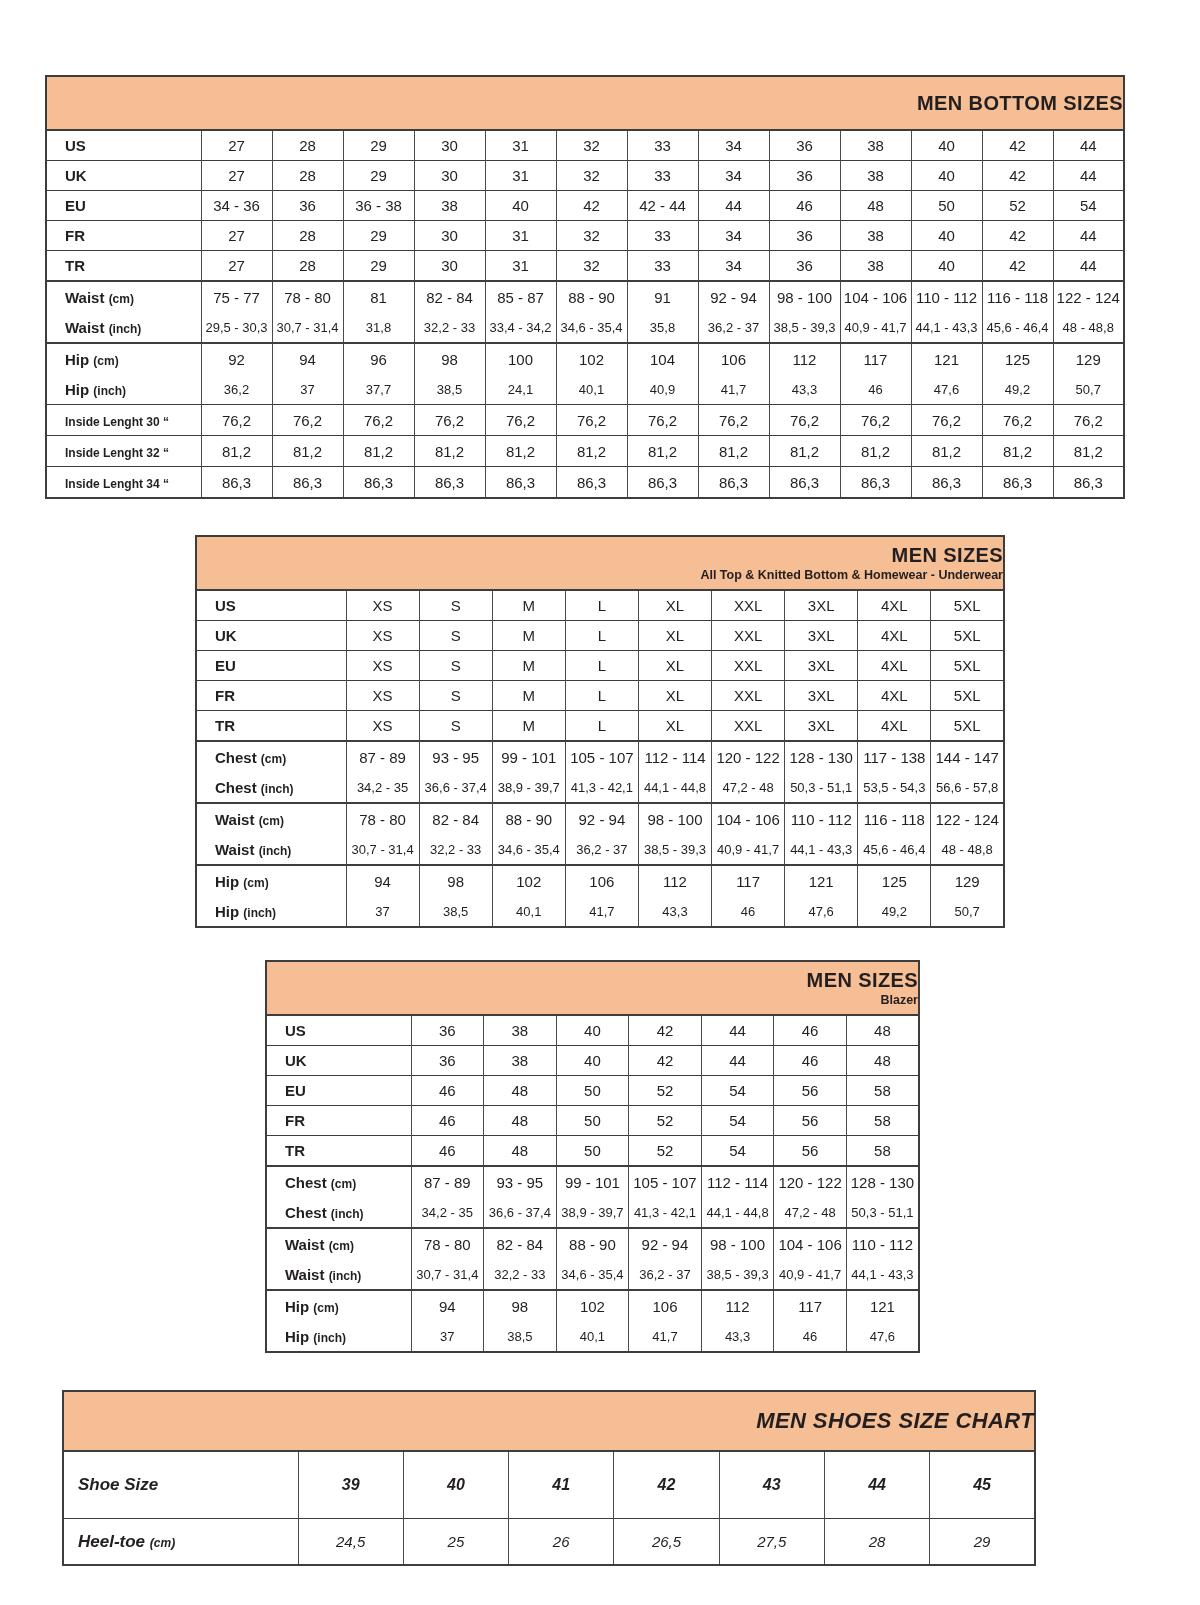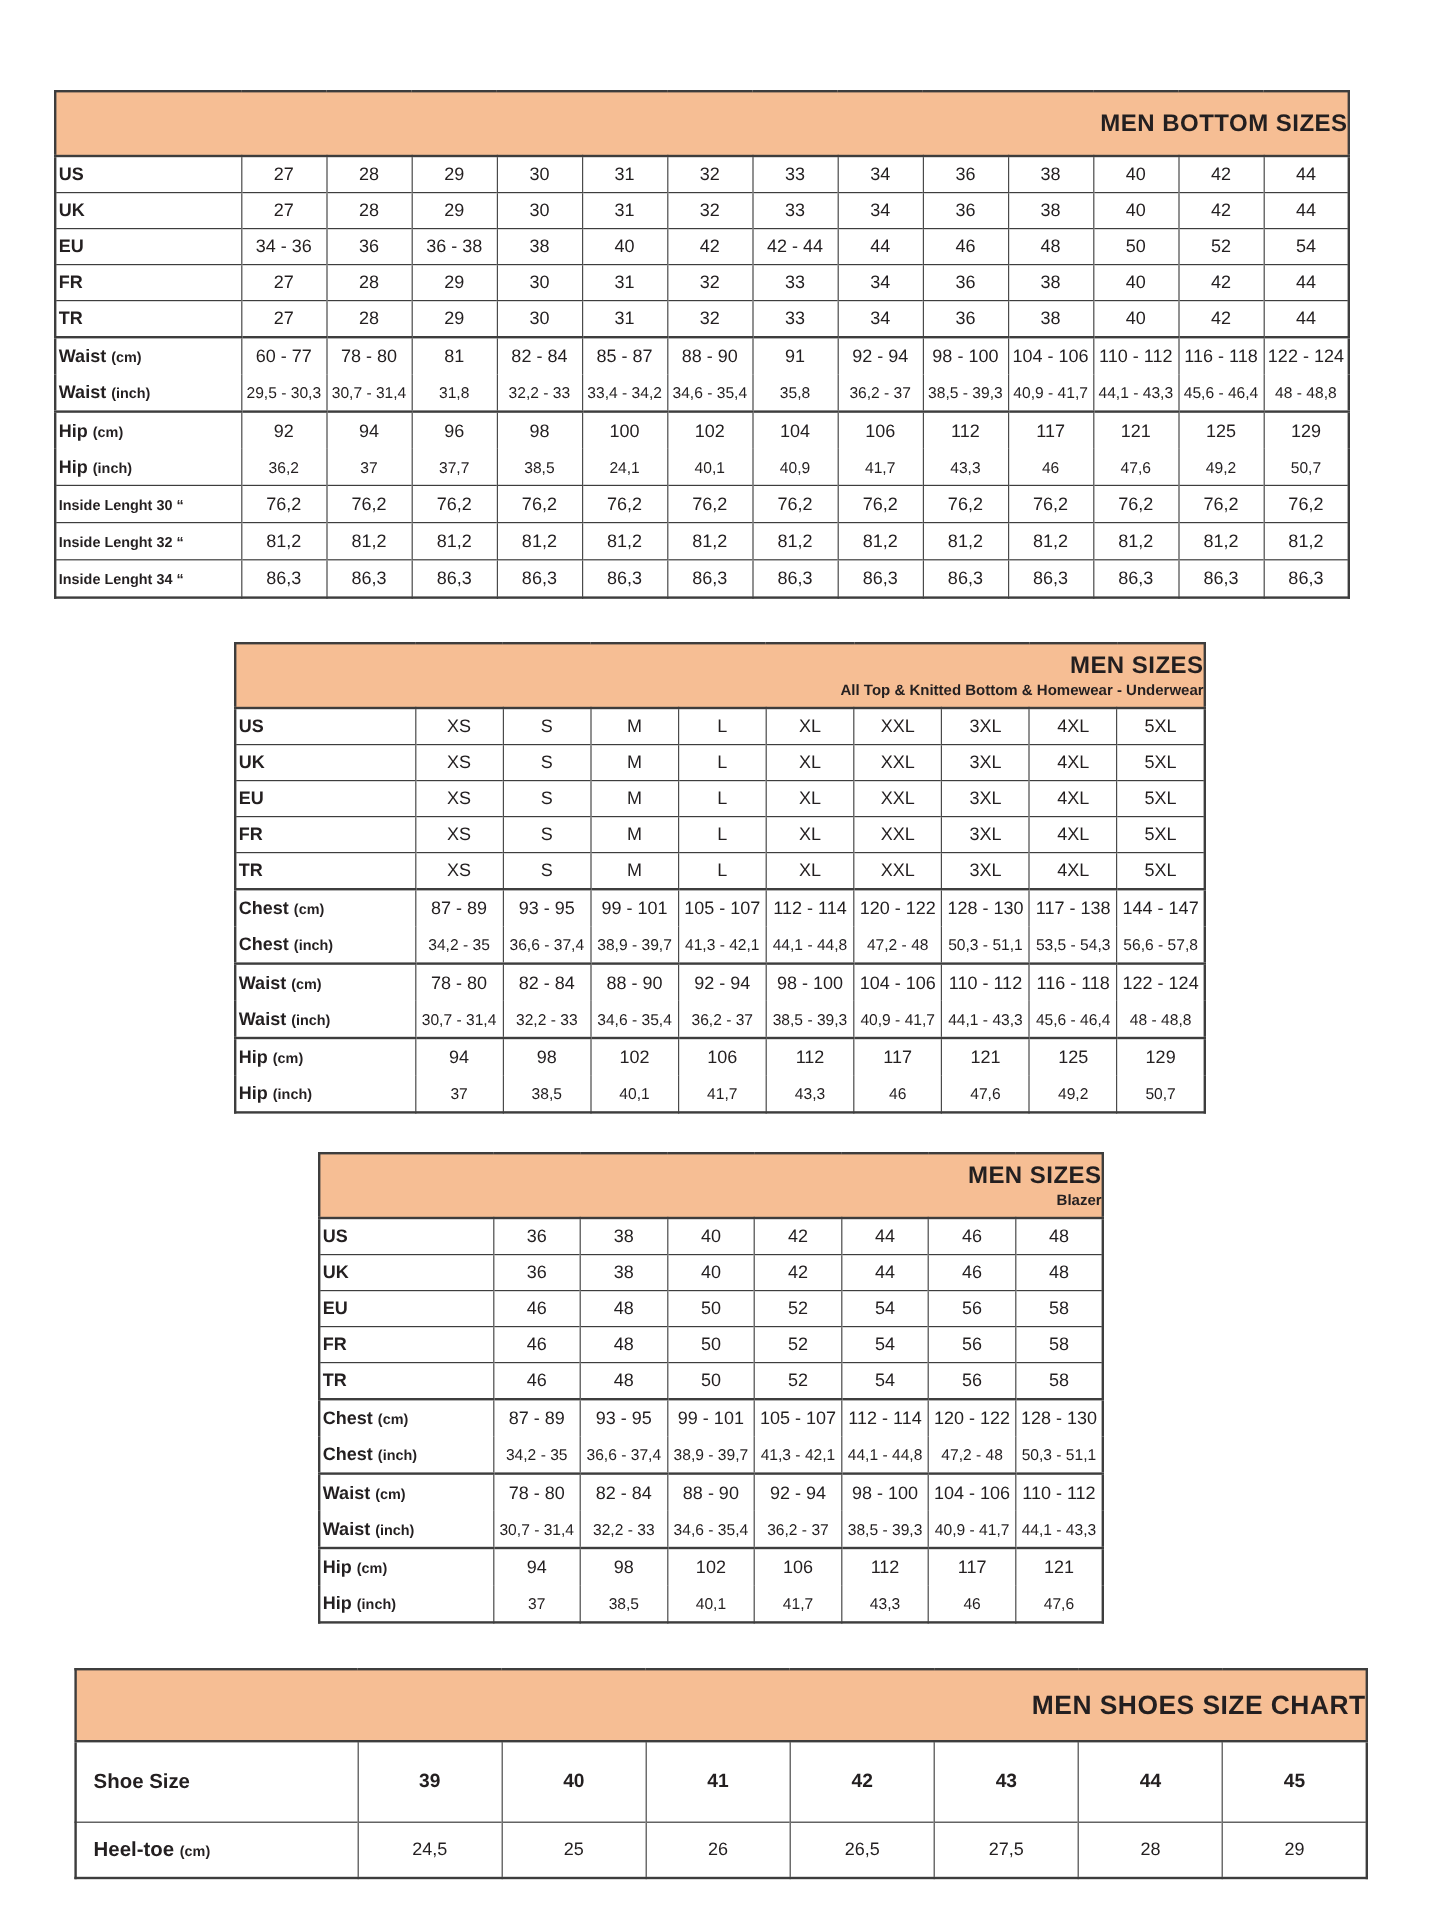--- a/index.html
+++ b/index.html
@@ -10,21 +10,21 @@
   }
   .page{position:relative;width:1200px;height:1605px;overflow:hidden;}
 
   table.tbl{
     border-collapse:collapse;table-layout:fixed;background:#fff;
     border:2px solid #3d3d3d;
   }
   #t1{width:1080px;margin:75px 0 0 45px;}
   #t2{width:810px;margin:36px 0 0 195px;}
   #t3{width:655px;margin:32px 0 0 265px;}
-  #t4{width:1078px;margin:37px 0 0 62px;}
+  #t4{width:974px;margin:37px 0 0 62px;font-style:italic;}
   #t1 col.lab{width:155px;}
   #t2 col.lab{width:150px;}
   #t3 col.lab{width:145px;}
   #t4 col.lab{width:235px;}
 
   th.band{
     background:#F6BE94;border:none;border-bottom:2px solid #3d3d3d;
     height:52px;text-align:right;vertical-align:middle;padding:0;
   }
   #t4 th.band{height:58px;}
@@ -35,21 +35,21 @@
   .tbl td{
     border-left:1px solid #4a4a4a;border-top:1px solid #4a4a4a;
     text-align:center;vertical-align:middle;
     font-size:15px;padding:0 2px;height:29px;
   }
   .tbl td:first-child{border-left:none;}
   .tbl tr.sec td{border-top:1.5px solid #3d3d3d;}
   .tbl tr.r-cm.sec td{border-top-width:2px;}
   .tbl tr.merge td{border-top:none;}
 
-  td.lbl{text-align:left;padding-left:2px;font-weight:bold;}
+  td.lbl{text-align:left;padding-left:18px;font-weight:bold;}
   .lu{font-size:12px;}
   .r-cm td,.r-inch td,.r-inside td{height:30px;}
   .r-inch td{font-size:13px;}
   .r-inch td.lbl,.r-cm td.lbl{font-size:15px;}
   .r-inside td.lbl .lm{font-size:12px;}
   .r-shoe td{height:66px;font-weight:bold;font-size:16px;}
   .r-heel td{height:45px;font-size:15px;}
   #t4 td.lbl{font-size:17px;padding-left:14px;}
 </style>
 </head>
@@ -166,21 +166,21 @@
           <td>36</td>
           <td>38</td>
           <td>40</td>
           <td>42</td>
           <td>44</td>
         </tr>
       </tbody>
       <tbody>
         <tr class="r-cm sec">
           <td class="lbl"><span class="lm">Waist</span> <span class="lu">(cm)</span></td>
-          <td>60 - 77</td>
+          <td>75 - 77</td>
           <td>78 - 80</td>
           <td>81</td>
           <td>82 - 84</td>
           <td>85 - 87</td>
           <td>88 - 90</td>
           <td>91</td>
           <td>92 - 94</td>
           <td>98 - 100</td>
           <td>104 - 106</td>
           <td>110 - 112</td>

